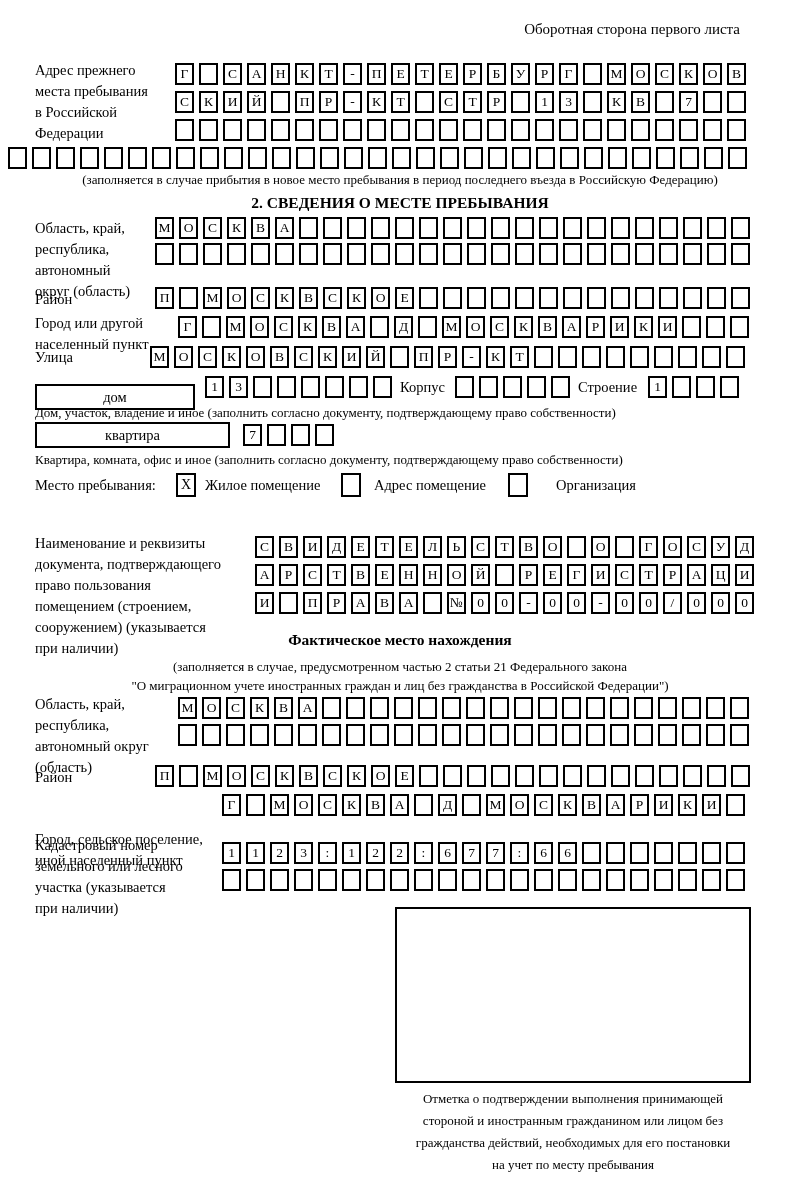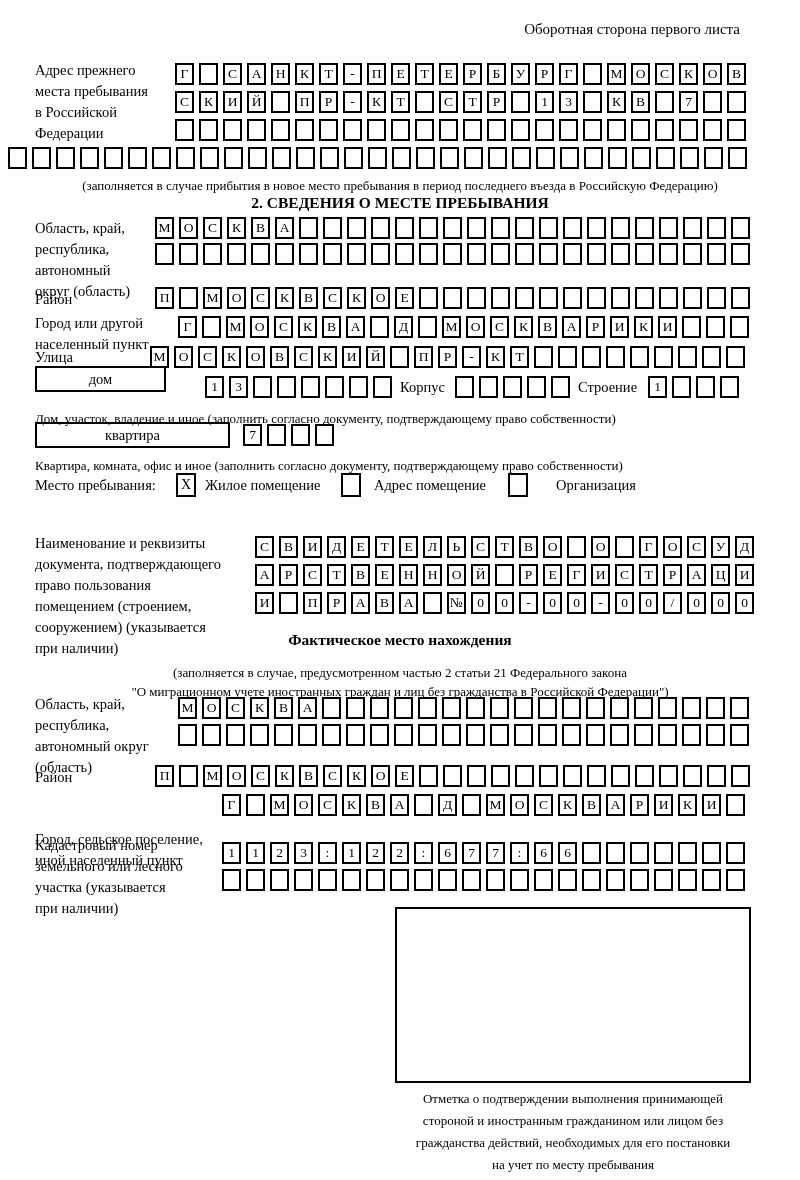--- a/index.html
+++ b/index.html
@@ -2,21 +2,21 @@
 <html><head>
 <meta charset="utf-8">
 <style>
   html,body{margin:0;padding:0;background:#ffffff;}
   .page{
     position:relative;width:800px;height:1180px;background:#ffffff;
     font-family:"Liberation Serif","DejaVu Serif",serif;color:#000;
     overflow:hidden;
   }
   .lbl{position:absolute;font-size:14.5px;line-height:21px;white-space:pre-line;}
-  .note{position:absolute;font-size:13px;line-height:19px;text-align:center;white-space:pre-line;margin-top:6px;}
+  .note{position:absolute;font-size:13px;line-height:19px;text-align:center;white-space:pre-line;}
   .title{position:absolute;font-weight:bold;font-size:15.5px;text-align:center;left:0;width:800px;}
   .hdr{position:absolute;font-size:15px;}
   .cellrow{position:absolute;display:flex;gap:5px;}
   .cell{
     flex:none;box-sizing:border-box;width:19px;height:22px;border:2px solid #000;
     display:flex;align-items:center;justify-content:center;
     font-size:13.5px;font-family:"Liberation Serif","DejaVu Serif",serif;
   }
   .labelbox{
     position:absolute;box-sizing:border-box;height:26px;border:2px solid #000;
@@ -295,21 +295,21 @@
       <span class="cell"></span>
       <span class="cell"></span>
       <span class="cell"></span>
       <span class="cell"></span>
       <span class="cell"></span>
       <span class="cell"></span>
       <span class="cell"></span>
       <span class="cell"></span>
     </div>
 
-  <div class="labelbox" style="left:35px;top:366px;width:131px">дом</div>
+  <div class="labelbox" style="left:35px;top:384px;width:160px">дом</div>
   <div class="cellrow" style="left:205px;top:376px">
       <span class="cell">1</span>
       <span class="cell">3</span>
       <span class="cell"></span>
       <span class="cell"></span>
       <span class="cell"></span>
       <span class="cell"></span>
       <span class="cell"></span>
       <span class="cell"></span>
     </div>

